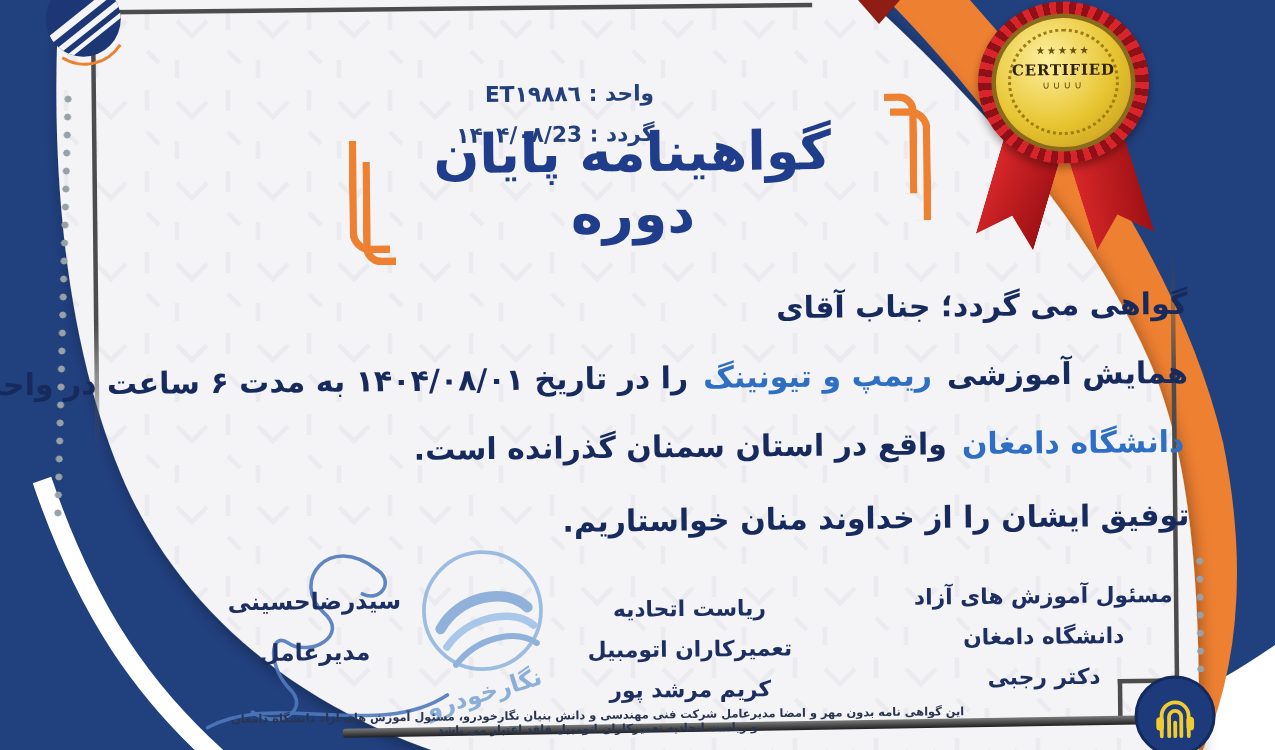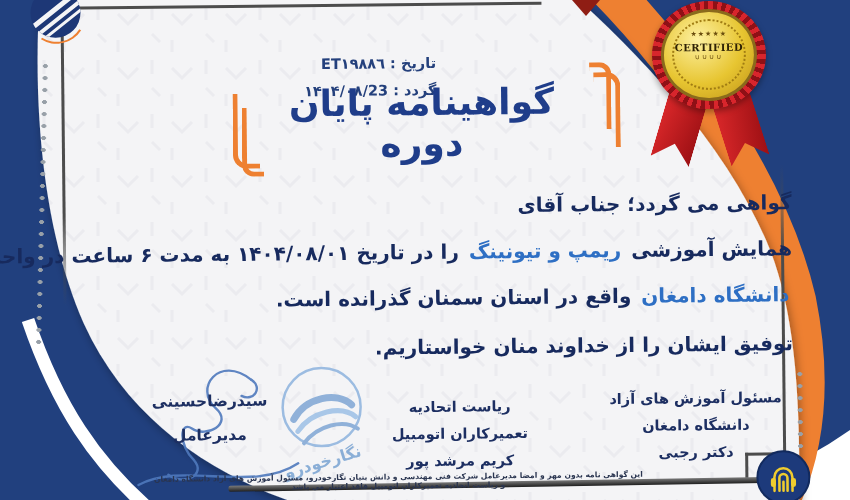--- a/index.html
+++ b/index.html
@@ -145,21 +145,21 @@
       <div class="disc">
         <div class="w w1"></div>
           <div class="w w2"></div>
           <div class="w w3"></div>
       </div>
       <div class="arc"></div>
     </div>
 
     <div id="serial-block">
       <div>
-        <span>تاریخ :</span>
+        <span>واحد :</span>
         <span>ET۱۹۸۸٦</span>
       </div>
       <div>
         <span>گردد :</span>
         <span>۱۴۰۴/۰۸/23</span>
       </div>
     </div>
 
     <div class="bracket" id="bracket-left">
       <div class="b1"></div>

